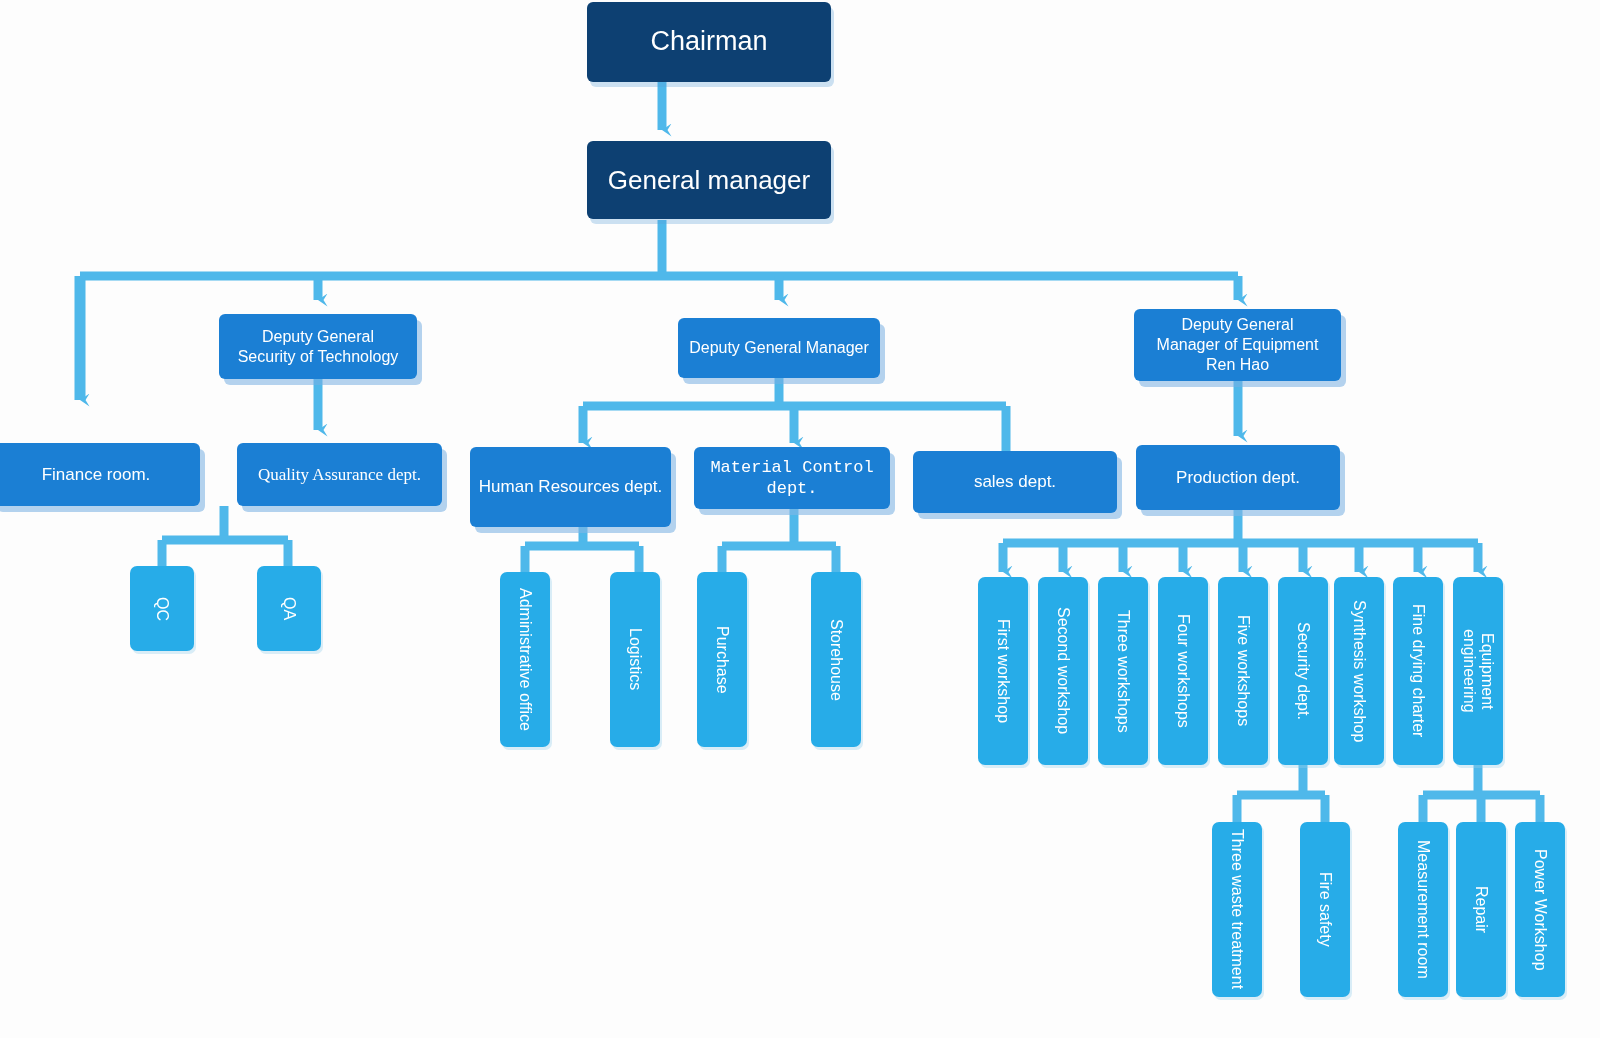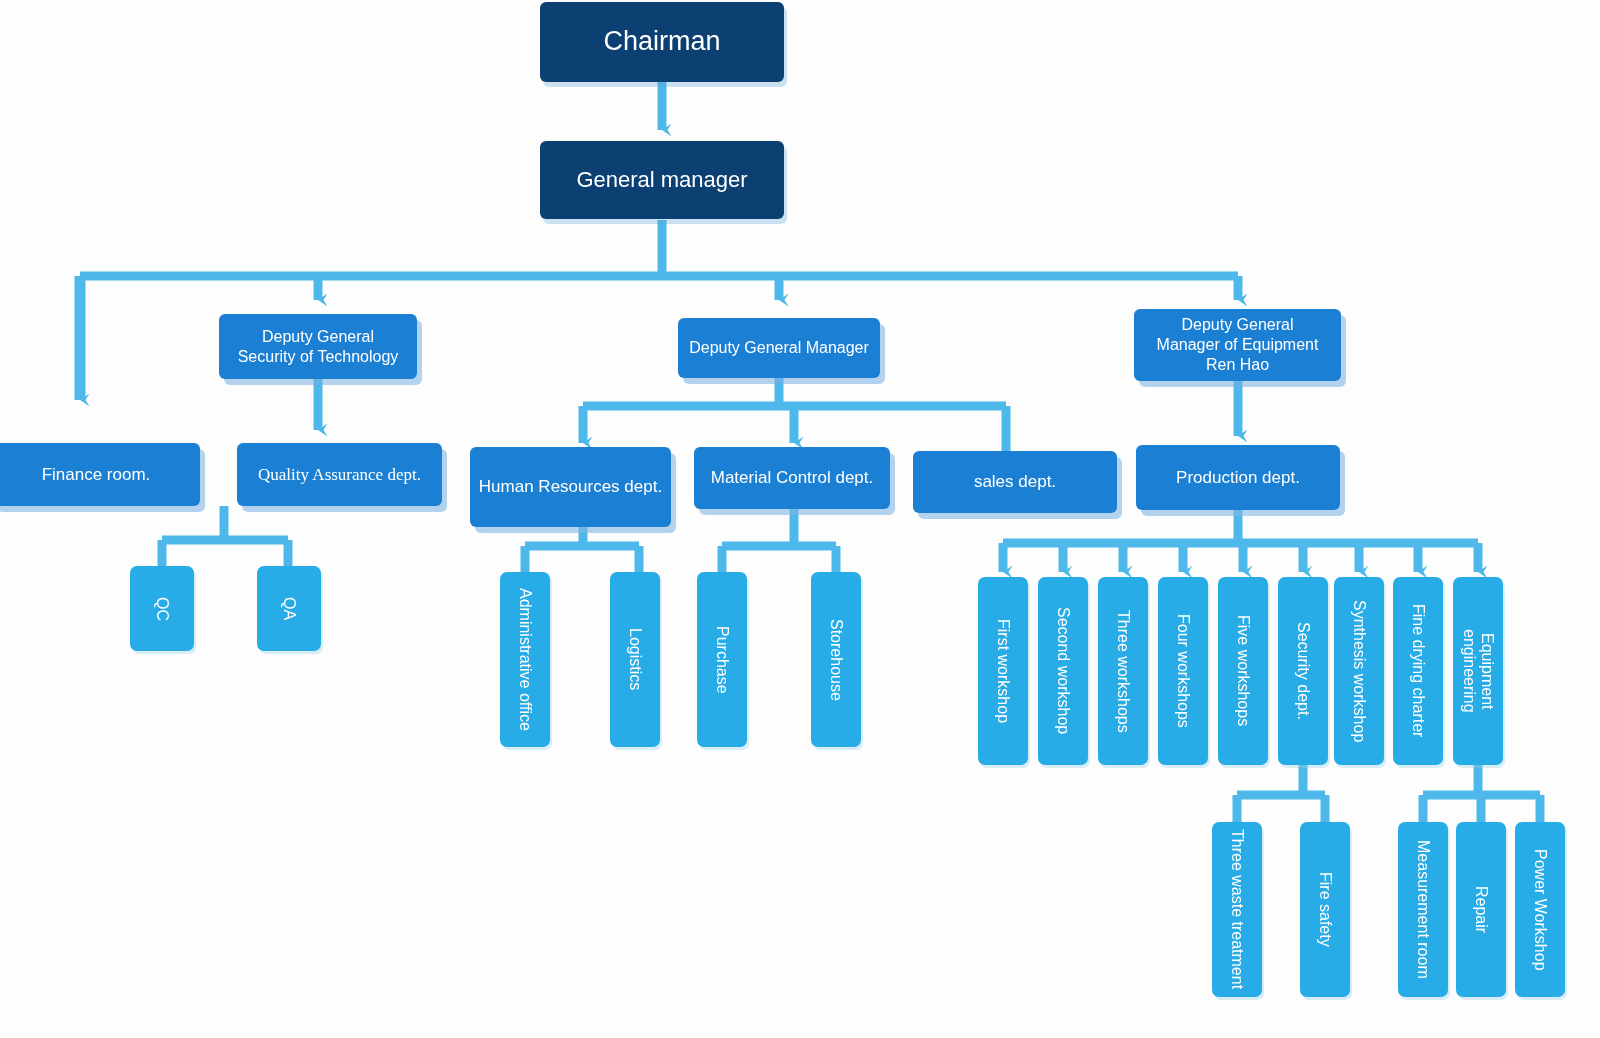--- a/index.html
+++ b/index.html
@@ -19,20 +19,21 @@
     text-align:center;
     color:#ffffff;
     border-radius:6px;
     line-height:1.25;
     z-index:5;
   }
   .lvl0{
     background:#0d4072;
     font-size:27px;
     box-shadow:3px 5px 0 rgba(90,160,215,0.30);
+    margin-left:47px;
   }
   .lvl1{
     background:#1b7fd4;
     font-size:16px;
     box-shadow:5px 6px 0 rgba(120,175,225,0.55);
   }
   .lvl2{
     background:#1b7fd4;
     font-size:17px;
     box-shadow:5px 6px 0 rgba(130,182,228,0.60);
@@ -125,21 +126,21 @@
       <path d="M1423,795 L1423,822"></path>
       <path d="M1481,795 L1481,822"></path>
       <path d="M1540,795 L1540,822"></path>
     </g>
   </svg>
 
   <div class="node lvl0" style="left:540px;top:2px;width:244px;height:80px;">
     <span>Chairman</span>
   </div>
 
-  <div class="node lvl0" style="left:540px;top:141px;width:244px;height:78px;font-size:22px;">
+  <div class="node lvl0" style="left:540px;top:141px;width:244px;height:78px;font-size:26px;">
     <span>General manager</span>
   </div>
 
   <div class="node lvl1" style="left:219px;top:314px;width:198px;height:65px;">
     <span>
       <span>Deputy General</span><br>
       <span>Security of Technology</span>
     </span>
   </div>
 
@@ -160,21 +161,21 @@
   </div>
 
   <div class="node lvl2" style="left:237px;top:443px;width:205px;height:63px;font-family:Liberation Serif, serif;">
     <span>Quality Assurance dept.</span>
   </div>
 
   <div class="node lvl2" style="left:470px;top:447px;width:201px;height:80px;">
     <span>Human Resources dept.</span>
   </div>
 
-  <div class="node lvl2" style="left:694px;top:447px;width:196px;height:62px;">
+  <div class="node lvl2" style="left:694px;top:447px;width:196px;height:62px;font-family:Liberation Mono, monospace;">
     <span>Material Control dept.</span>
   </div>
 
   <div class="node lvl2" style="left:913px;top:451px;width:204px;height:62px;">
     <span>sales dept.</span>
   </div>
 
   <div class="node lvl2" style="left:1136px;top:445px;width:204px;height:65px;">
     <span>Production dept.</span>
   </div>

